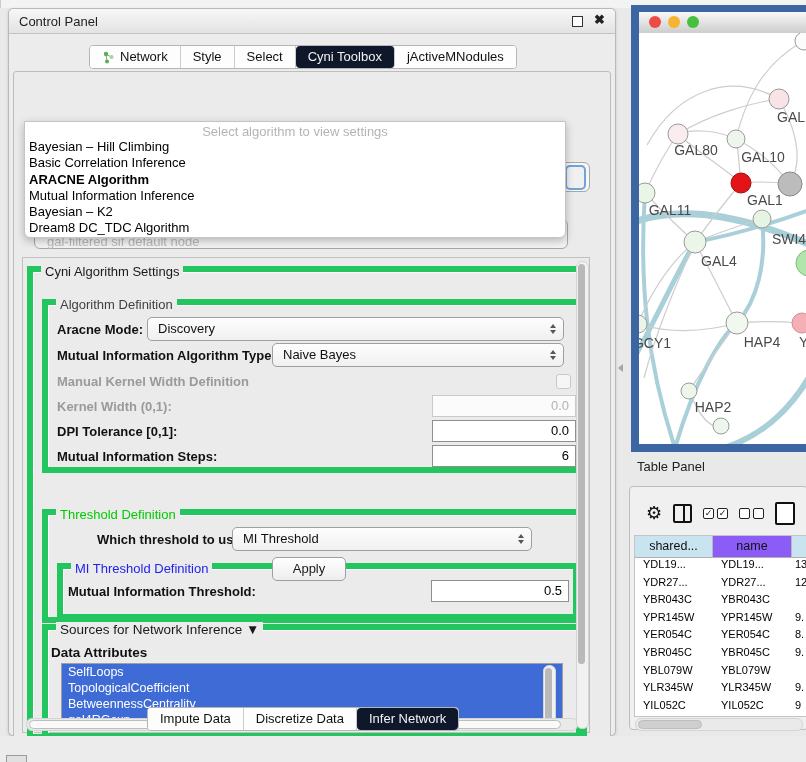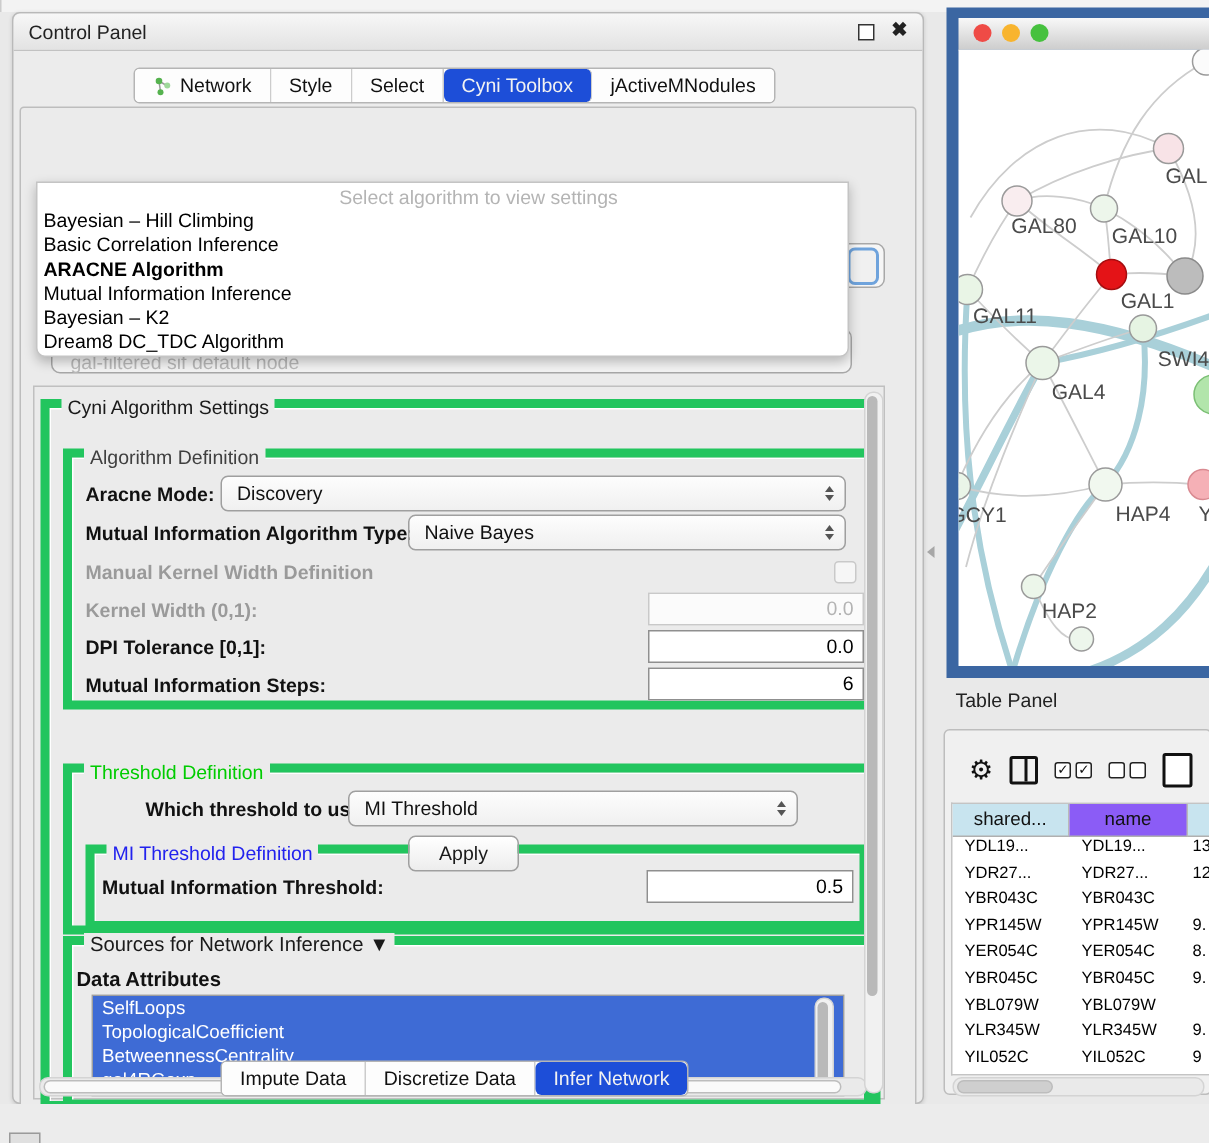--- a/index.html
+++ b/index.html
@@ -13,35 +13,35 @@
                background:linear-gradient(#f7f7f7,#e3e3e3);border-radius:5px 5px 0 0;}
   .cp-title{left:10px;top:5px;font-size:13px;color:#222;}
   .float-ico{right:32px;top:7px;width:9px;height:9px;border:1.5px solid #333;background:#fff;}
   .close-ico{right:10px;top:3px;font-size:13px;font-weight:bold;color:#222;}
   
   .tabbar{left:80px;top:36px;height:22px;display:flex;background:#fff;border:1px solid #b5b5b5;
           border-radius:4px;overflow:hidden;}
   .tab{padding:0 12px;font-size:13px;line-height:22px;color:#111;border-right:1px solid #ccc;
        display:flex;align-items:center;gap:5px;background:#fdfdfd;white-space:nowrap;}
   .tab:last-child{border-right:none;}
-  .tab.sel{background:#1d4ed8;color:#f2f2f2;border-radius:4px;}
+  .tab.sel{background:#0f172a;color:#f2f2f2;border-radius:4px;}
   
   .content-frame{left:4px;top:62px;width:596px;height:668px;border:1px solid #bdbdbd;
                  border-radius:3px;background:#ebebeb;}
   
   .combo-frag{left:292px;top:90px;width:282px;height:28px;background:#f6f6f6;border:1px solid #a8a8a8;
               border-radius:6px;z-index:4;}
   .focus-ring{right:3px;top:2px;width:17px;height:21px;border:2.5px solid #6fa3dc;border-radius:5px;
               background:#f0f0f0;}
   .combo-frag2{left:20px;top:147px;width:520px;height:28px;background:#f4f4f4;border:1px solid #a8a8a8;
                border-radius:6px;z-index:4;font-size:13px;color:#b9b9b9;line-height:44px;padding-left:12px;}
   
   .popup{left:10px;top:49px;width:540px;height:115px;background:#fff;border:1px solid #c4c4c4;
          border-radius:0 0 6px 6px;box-shadow:0 3px 8px rgba(0,0,0,.25);z-index:10;}
-  .popup-prompt{width:100%;text-align:center;top:2px;font-size:13px;color:#b4b4b4;padding-left:24px;}
+  .popup-prompt{width:100%;text-align:center;top:2px;font-size:13px;color:#b4b4b4;}
   .popup-items{left:4px;top:17px;right:4px;}
   .popup-item{font-size:13px;line-height:16.3px;color:#000;white-space:nowrap;}
   .popup-item.hl{font-weight:bold;}
   
   .settings{left:8px;top:185px;width:566px;height:474px;border:1px solid #c0c0c0;background:#ebebeb;}
   .grouptitle{position:absolute;top:-8px;left:8px;background:#ebebeb;padding:0 4px;font-size:13px;}
   .gbox{position:absolute;border:6px solid #22c55e;box-shadow:1px 1px 0 #fff inset;}
   .lbl{position:absolute;font-size:13px;font-weight:bold;color:#111;white-space:nowrap;}
   .lbl.dis{color:#9a9a9a;}
   .combo{position:absolute;background:linear-gradient(#fdfdfd,#f0f0f0);border:1px solid #9f9f9f;

